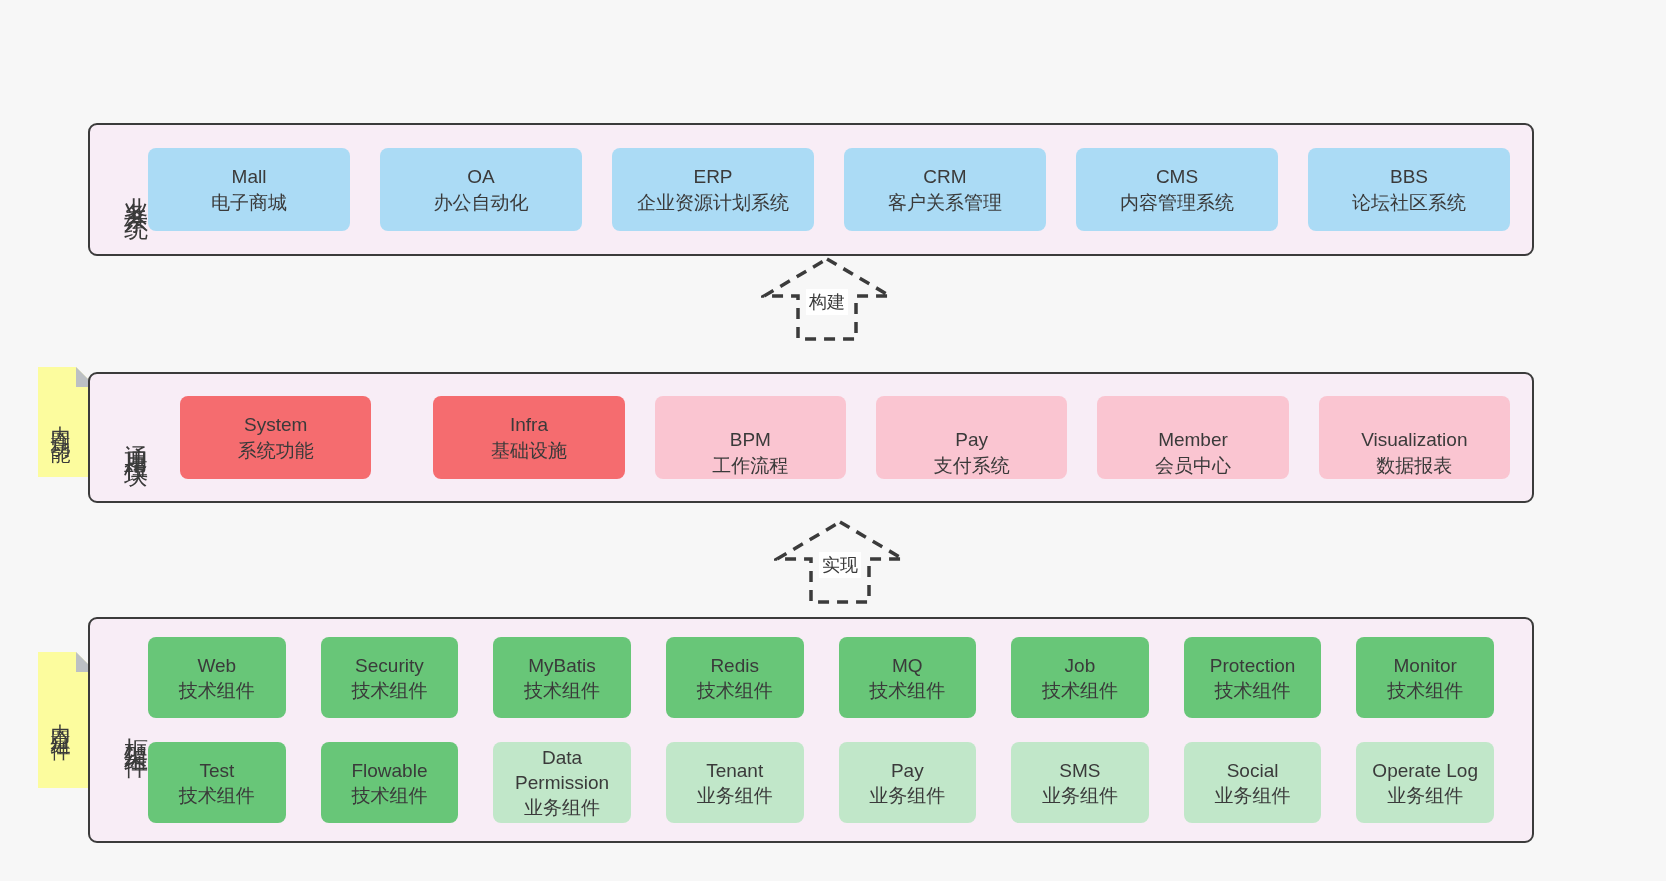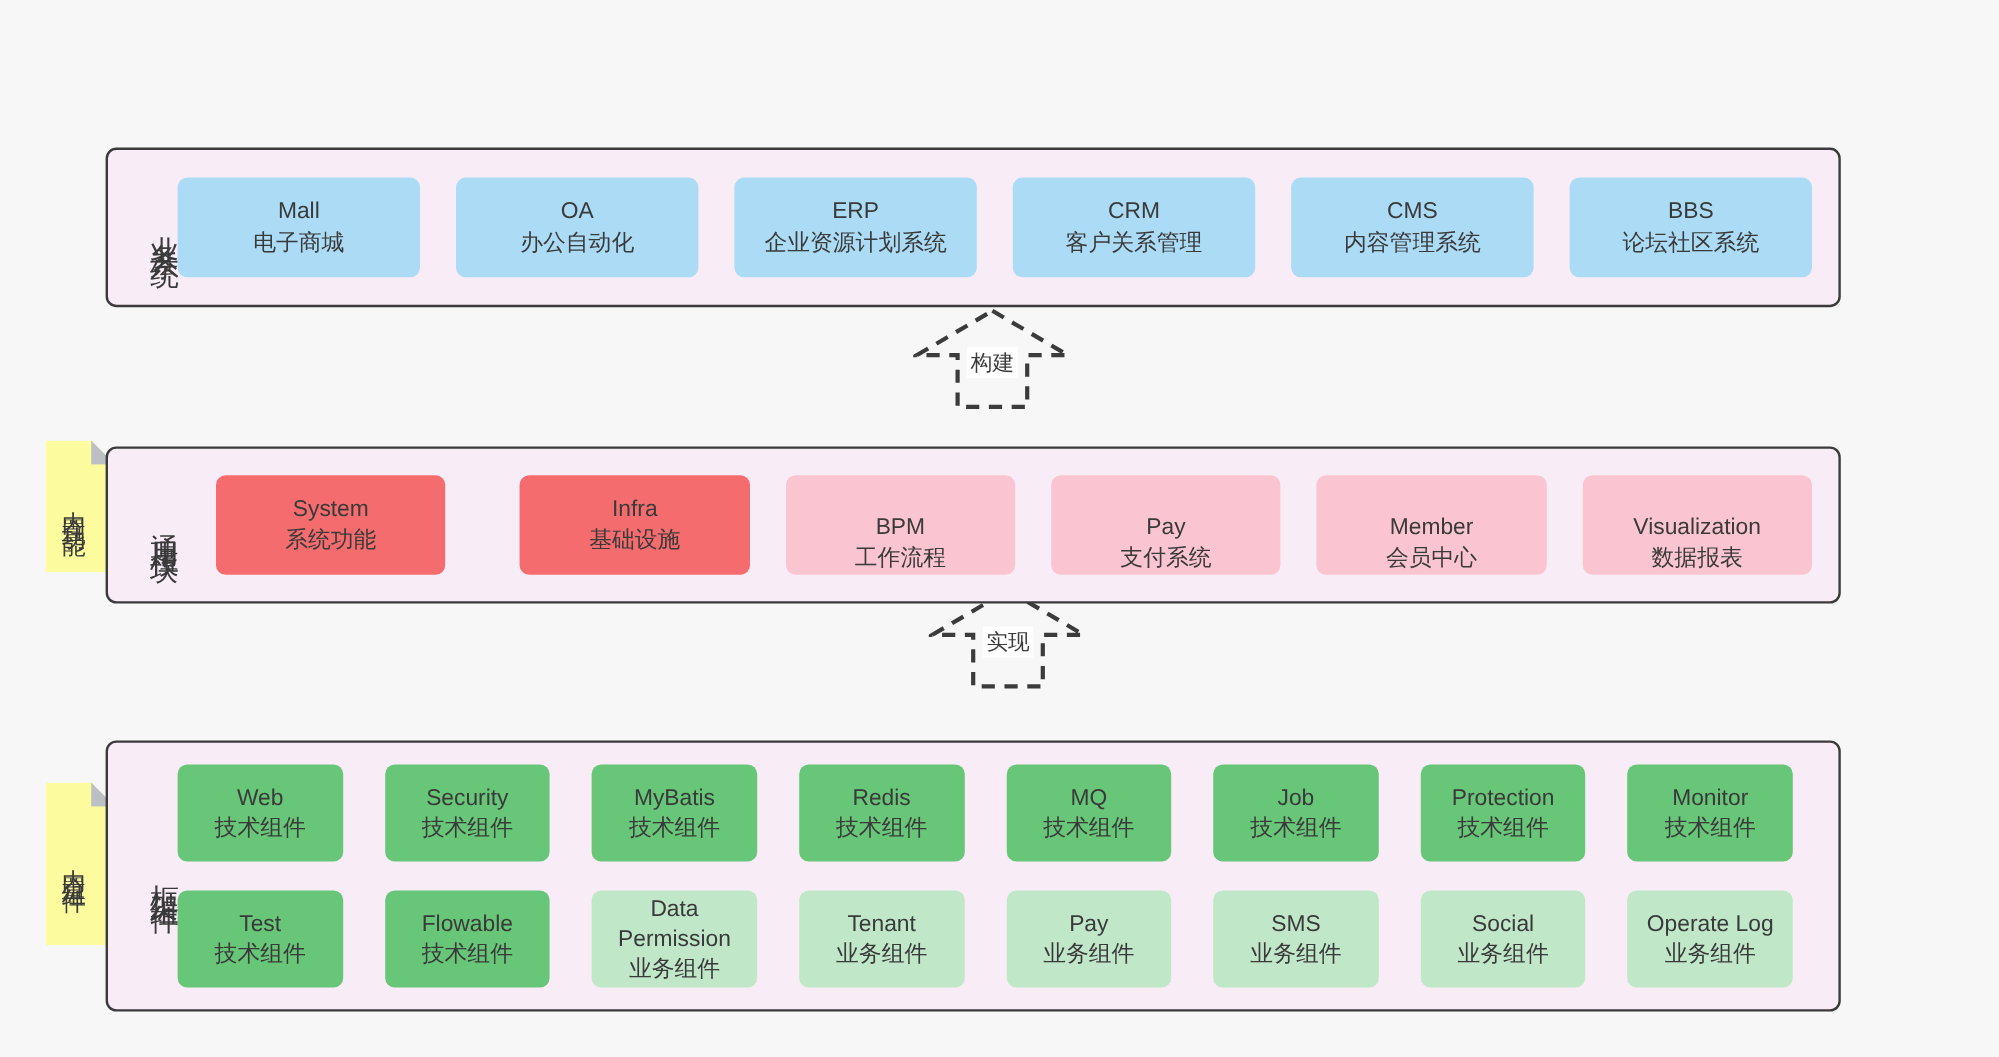--- a/index.html
+++ b/index.html
@@ -73,21 +73,21 @@
   .rows-wrap .box { height:81px; line-height:25px; }
   .box.blue       { background:#abdbf5; }
   .box.red        { background:#f56c6f;margin-left:32px; }
   .box.pink       { background:#fac5d1;justify-content:flex-end; }
   .box.green      { background:#68c678; }
   .box.lightgreen { background:#c1e7c9; }
 
   
   .arrow { position:absolute; width:132px; height:86px; z-index:1;font-family:Liberation Serif, serif; }
   #arrow-build     { left:761px; top:256px; }
-  #arrow-implement { left:774px; top:489px; }
+  #arrow-implement { left:774px; top:519px; }
   .arrow svg { display:block; width:132px; height:86px; }
   .arrow polygon {
     fill:none;
     stroke:#3b3b3b;
     stroke-width:3.5;
     stroke-dasharray:11 8;
   }
   .arrow-label {
     position:absolute;
     left:50%;

